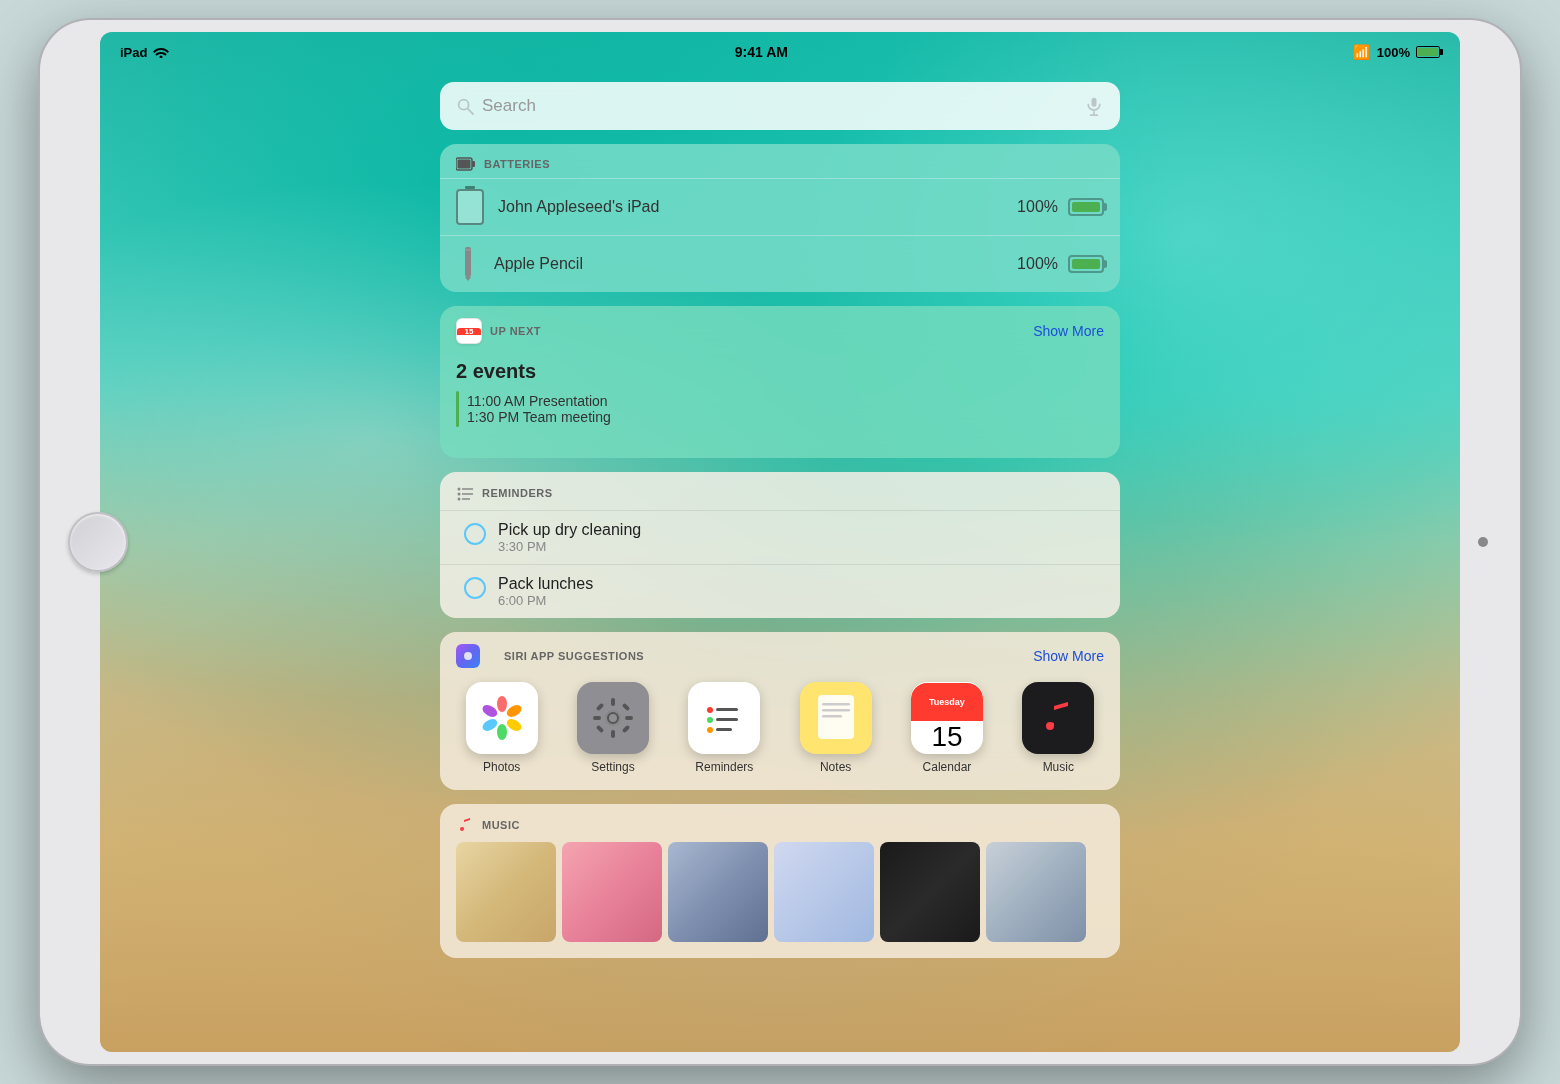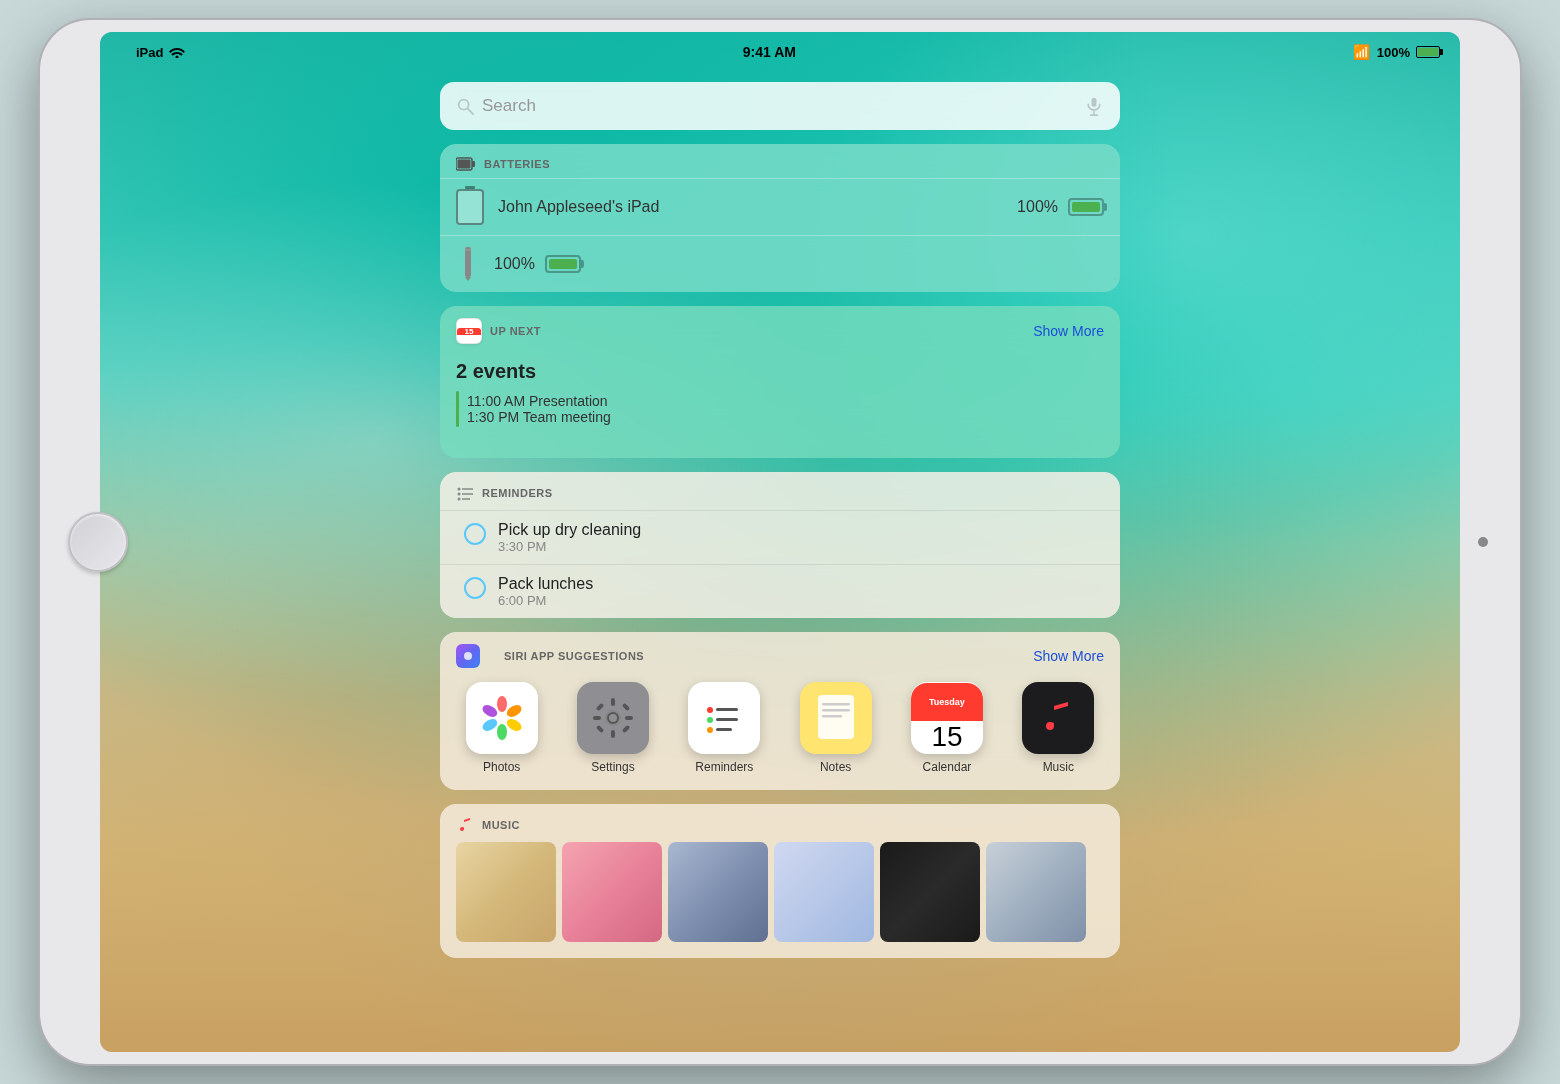--- a/index.html
+++ b/index.html
@@ -85,21 +85,21 @@
         radial-gradient(ellipse at 20% 40%, rgba(255,255,255,0.3) 0%, transparent 30%),
         radial-gradient(ellipse at 80% 20%, rgba(255,255,255,0.2) 0%, transparent 25%),
         radial-gradient(ellipse at 15% 70%, rgba(200,160,100,0.4) 0%, transparent 40%),
         radial-gradient(ellipse at 85% 75%, rgba(200,160,100,0.3) 0%, transparent 35%);
     }
 
     
     .status-bar {
       position: absolute;
       top: 0;
-      left: 16px;
+      left: 0;
       right: 0;
       height: 40px;
       display: flex;
       align-items: center;
       justify-content: space-between;
       padding: 0 20px;
       z-index: 20;
     }
 
     .status-left {
@@ -668,20 +668,21 @@
             <div class="battery-indicator">
               <div class="battery-fill"></div>
             </div>
           </div>
           <div class="battery-item">
             <svg width="24" height="36" viewBox="0 0 24 36" style="margin-right:14px;">
               <rect x="9" y="1" width="6" height="30" rx="2" fill="#888"></rect>
               <polygon points="9,31 15,31 12,35" fill="#888"></polygon>
               <line x1="9" y1="4" x2="15" y2="4" stroke="#bbb" stroke-width="0.5"></line>
             </svg>
+            <span class="battery-device-name">Apple Pencil</span>
             <span class="battery-percentage">100%</span>
             <div class="battery-indicator">
               <div class="battery-fill"></div>
             </div>
           </div>
         </div>
 
         <div class="widget upnext-widget">
           <div class="upnext-header">
             <div class="upnext-header-left">

